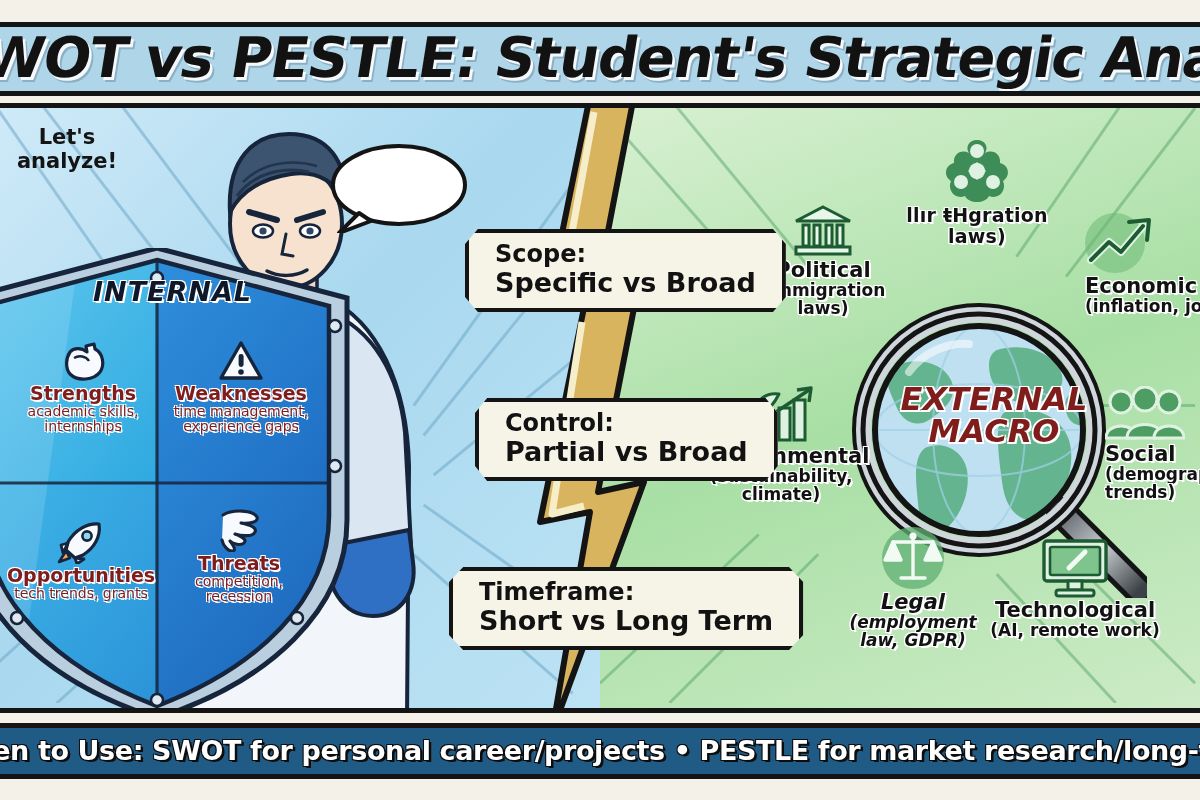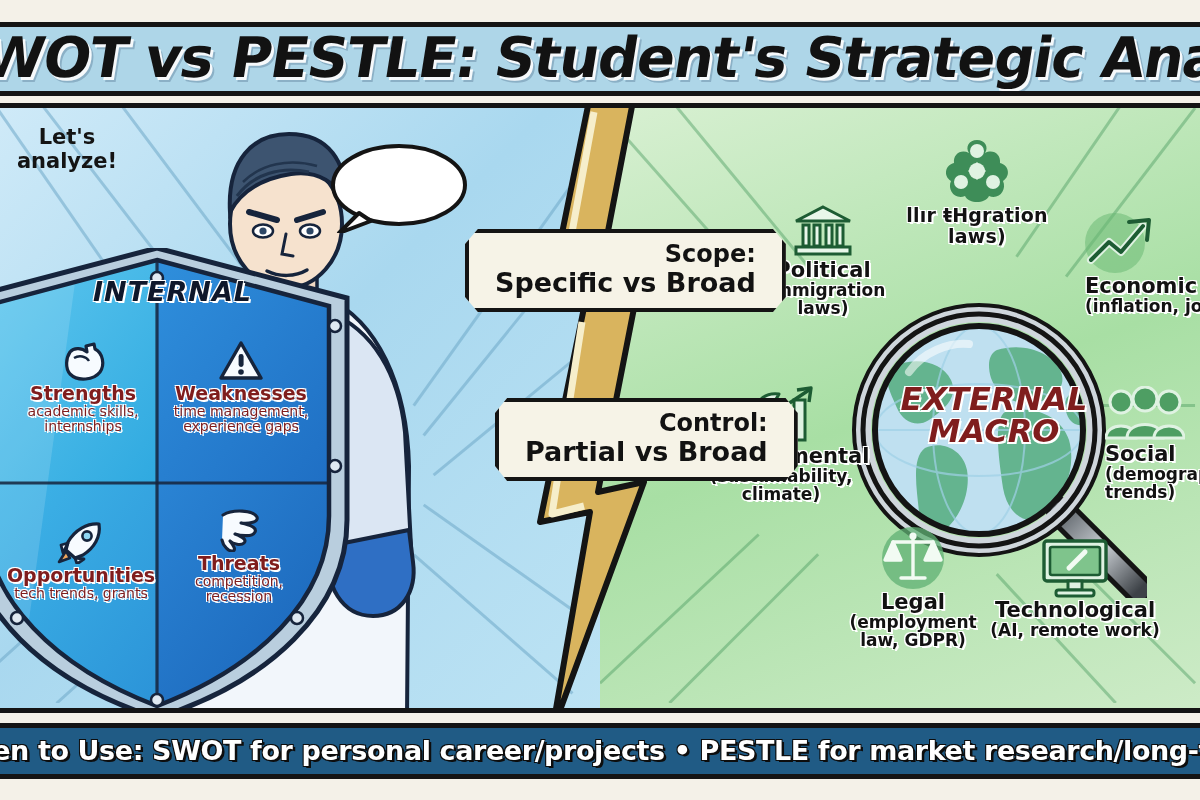--- a/index.html
+++ b/index.html
@@ -129,32 +129,32 @@
     color: #141414;
   }
 
   
   .cmp {
     position: absolute;
     z-index: 10;
     padding: 9px 26px 11px;
     background: #f6f3e7;
     border: 4px solid #141414;
-    text-align: right;
+    text-align: left;
     color: #121212;
     font-family: "DejaVu Sans", sans-serif;
     font-weight: bold;
     line-height: 1.08;
     box-shadow: 4px 5px 0 rgba(20,20,20,.30);
     clip-path: polygon(0 18%, 4% 0, 96% 0, 100% 18%, 100% 82%, 96% 100%, 4% 100%, 0 82%);
   }
   .cmp .c1 { display:block; font-size: 24px; }
   .cmp .c2 { display:block; font-size: 27px; white-space: nowrap; }
   #cmp-0 { left: 468px; top: 121px; }
-  #cmp-1 { left: 478px; top: 290px; margin-left: 20px; }
+  #cmp-1 { left: 478px; top: 290px; }
   #cmp-2 { left: 452px; top: 459px; }
   .lens { position: absolute; left: 850px; top: 190px; width: 300px; height: 300px; z-index: 7; }
   .lens-label {
     position: absolute;
     left: 872px; top: 275px;
     width: 250px;
     text-align: center;
     z-index: 8;
     font-family: "DejaVu Sans", sans-serif;
     font-style: italic; font-weight: bold;
@@ -180,21 +180,21 @@
     display: block;
     font-family: "DejaVu Sans", sans-serif;
     font-weight: bold; font-size: 17px; line-height: 1.08;
     text-shadow: 2px 2px 0 #fff, -1.2px -1.2px 0 #fff, 1.2px -1.2px 0 #fff, -1.2px 1.2px 0 #fff;
   }
   #p-political   { left: 742px;  top: 96px; }
   #p-top        { left: 880px;  top: 30px; width: 200px; }
   #p-economic    { left: 1088px; top: 104px; text-align: left; width: 180px;}
   #p-environmental { left: 700px; top: 278px; }
   #p-social      { left: 1108px; top: 278px; text-align: left; width: 160px; }
-  #p-legal       { left: 832px;  top: 418px; }
+  #p-legal       { left: 832px;  top: 418px; font-style: italic; }
   #p-technological { left: 978px; top: 430px; width: 200px; }
   #p-top .p-desc { font-size: 19px; letter-spacing: .2px; }
 
   
   .footer {
     position: absolute;
     left: -26px; top: 723px;
     width: 1256px; height: 56px;
     background: #205b85;
     border-top: 5px solid #141414;
@@ -395,20 +395,24 @@
     </svg>
 
     <div class="cmp" id="cmp-0">
       <span class="c1">Scope:</span>
       <span class="c2">Specific vs Broad</span>
     </div>
     <div class="cmp" id="cmp-1">
       <span class="c1">Control:</span>
       <span class="c2">Partial vs Broad</span>
     </div>
+    <div class="cmp" id="cmp-2">
+      <span class="c1">Timeframe:</span>
+      <span class="c2">Short vs Long Term</span>
+    </div>
 
     <svg class="lens" viewBox="0 0 300 300">
       <defs>
         <clipPath id="globeclip">
             <circle cx="132" cy="132" r="104"></circle>
           </clipPath>
         <linearGradient id="handleg" x1="0" y1="0" x2="1" y2="1">
           <stop offset="0" stop-color="#5d6369"></stop>
             <stop offset=".5" stop-color="#c9ced3"></stop>
             <stop offset="1" stop-color="#3d4247"></stop>

